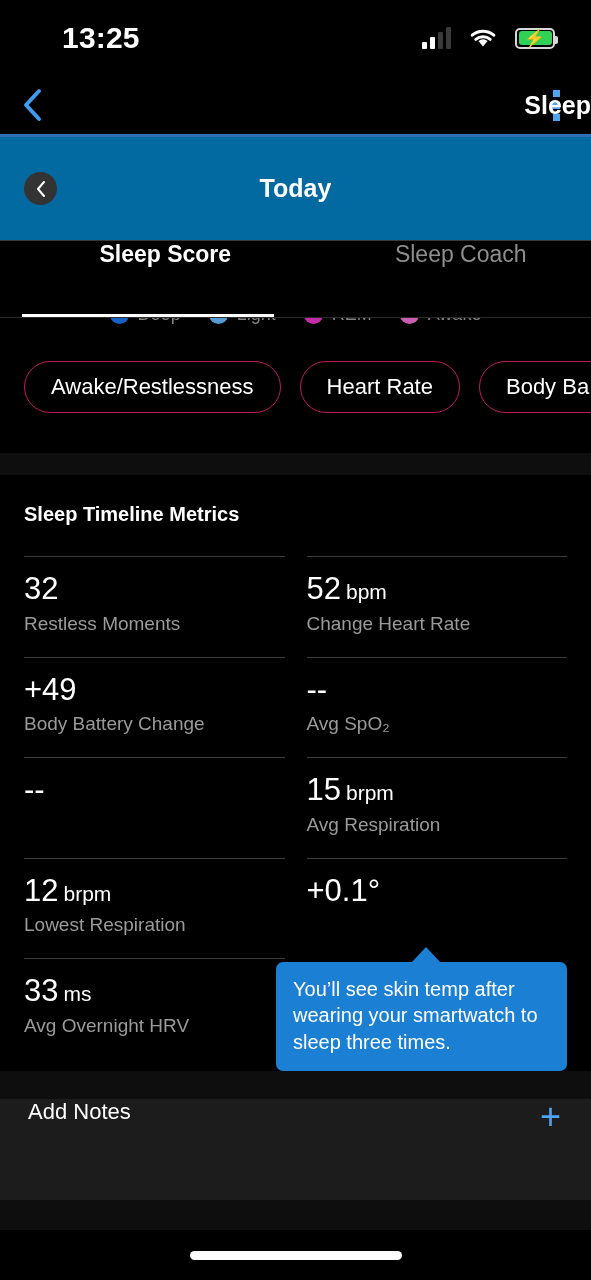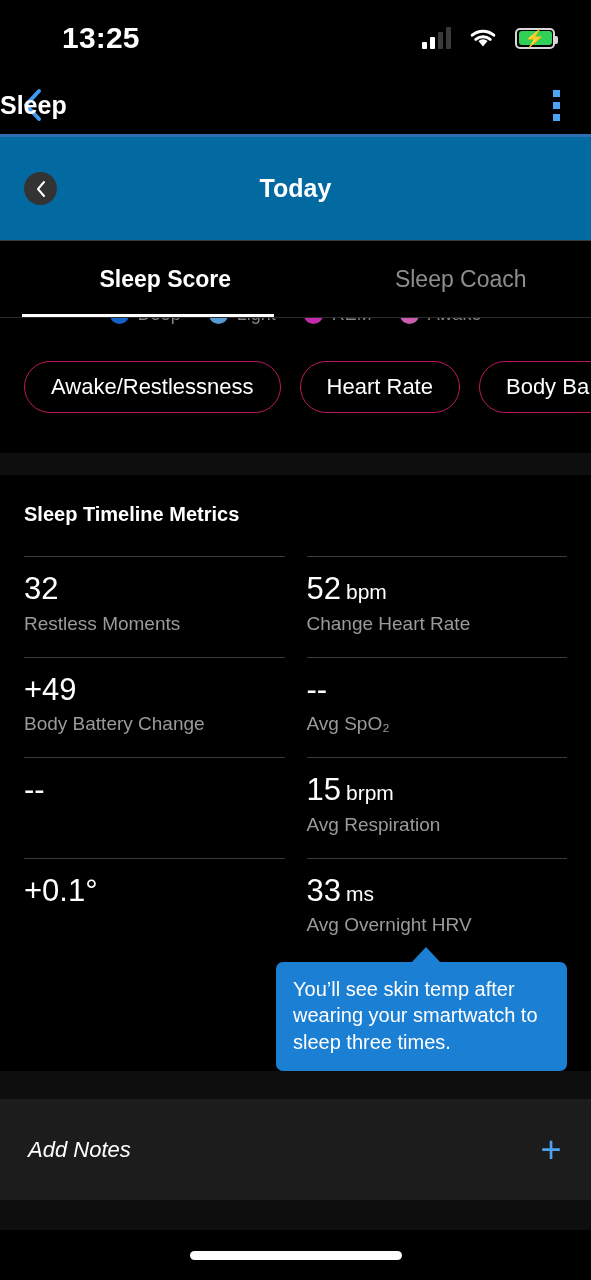--- a/index.html
+++ b/index.html
@@ -102,21 +102,21 @@
     border-bottom: 3px solid #2f6fb5;
   }
   .nav-back {
     width: 64px;
     display: flex; align-items: center; justify-content: center;
     cursor: pointer;
   }
   .nav-title {
     position: absolute;
     left: 0; right: 0;
-    text-align: left;
+    text-align: right;
     color: #ffffff;
     font-size: 25px;
     font-weight: 700;
     pointer-events: none;
   }
   .nav-menu {
     margin-left: auto;
     width: 70px;
     display: flex; flex-direction: column; align-items: center;
     gap: 5px;
@@ -159,21 +159,21 @@
   
   .tabs {
     height: 76px;
     flex: 0 0 76px;
     display: flex;
     background: #000;
     position: relative;
   }
   .tab {
     flex: 1;
-    display: flex; align-items: center; justify-content: center;
+    display: flex; align-items: flex-start; justify-content: center;
     position: relative;
     cursor: pointer;
     padding-left: 35px;
   }
   .tab-label {
     font-size: 23px;
     color: #8e8e8e;
     font-weight: 400;
   }
   .tab.active .tab-label {
@@ -306,25 +306,23 @@
 
   
   .bottom-gap {
     flex: 0 0 28px;
     background: #0e0e0e;
   }
   .notes-bar {
     flex: 0 0 101px;
     background: #1c1c1c;
     display: flex;
-    align-items: center;
     justify-content: space-between;
     padding: 0 30px 0 28px;
     cursor: pointer;
-    font-style: italic;
   }
   .notes-label {
     color: #ffffff;
     font-size: 22px;
   }
   .notes-plus {
     color: #4da3f5;
     font-size: 36px;
     line-height: 1;
     font-weight: 300;
@@ -463,20 +461,24 @@
 
       <div class="metric">
         <div class="metric-value"><span>--</span><span class="unit"></span></div>
       </div>
 
       <div class="metric">
         <div class="metric-value"><span>15</span><span class="unit">brpm</span></div>
         <div class="metric-label">Avg Respiration</div>
       </div>
 
+      <div class="metric">
+        <div class="metric-value"><span>12</span><span class="unit">brpm</span></div>
+        <div class="metric-label">Lowest Respiration</div>
+      </div>
 
       <div class="metric">
         <div class="metric-value"><span>+0.1°</span><span class="unit"></span></div>
       </div>
 
       <div class="metric">
         <div class="metric-value"><span>33</span><span class="unit">ms</span></div>
         <div class="metric-label">Avg Overnight HRV</div>
       </div>
 

